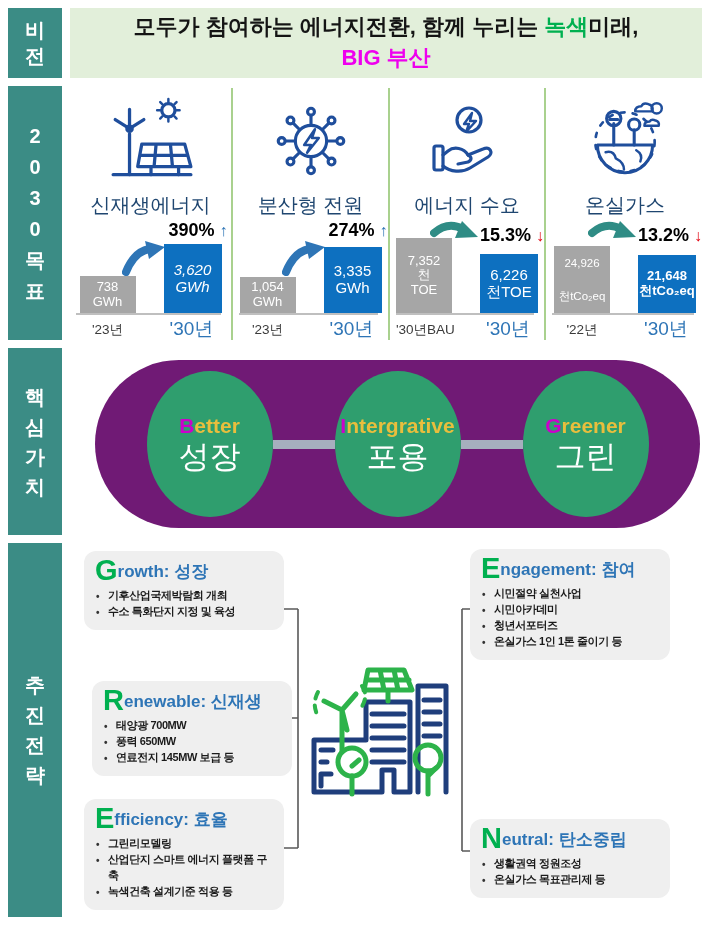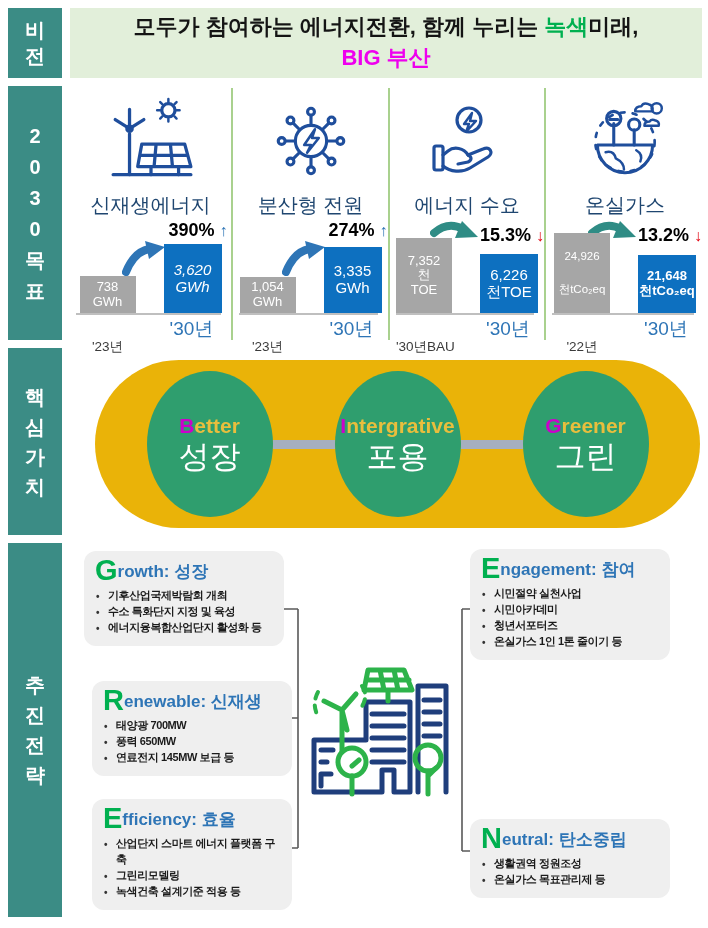--- a/index.html
+++ b/index.html
@@ -42,40 +42,40 @@
   .pct{position:absolute;right:-2px;top:-1px;font-size:18px;font-weight:bold;color:#000;white-space:nowrap;}
   .down-col .pct{top:4px;}
   .pct .ar.up{color:#2E75B6;font-size:16px;}
   .pct .ar.down{color:#E30613;font-size:16px;}
   .swoosh{position:absolute;}
   .swoosh.up{left:46px;top:19px;}
   .swoosh.down{left:38px;top:-1px;}
   .gaxis{position:absolute;left:6px;right:10px;bottom:25px;height:2px;background:#BFBFBF;}
   .glabels{position:absolute;left:50%;transform:translateX(-50%);bottom:0;width:150px;height:24px;}
   .ylab{position:absolute;text-align:center;white-space:nowrap;}
-  .ylab.base{left:4px;width:56px;top:5px;font-size:13.5px;color:#3b3b3b;margin-top:17px;}
+  .ylab.base{left:4px;width:56px;top:5px;font-size:13.5px;color:#3b3b3b;}
   .ylab.target{left:84px;width:64px;top:0;font-size:19px;color:#2E75B6;}
 
   
-  #pill{position:absolute;left:95px;top:360px;width:605px;height:168px;background:#eab308;
+  #pill{position:absolute;left:95px;top:360px;width:605px;height:168px;background:#701a75;
         border-radius:84px;display:flex;align-items:center;justify-content:center;}
   .vcircle{width:126px;height:146px;background:#2F9E6E;border-radius:50%;flex:none;
            display:flex;flex-direction:column;align-items:center;justify-content:center;color:#fff;}
   .vcircle .en{font-size:21px;font-weight:bold;color:#E9BE3D;line-height:1.1;}
   .vcircle .en .ini{color:#CC00CC;}
   .vcircle .ko{font-size:31px;margin-top:3px;line-height:1.1;}
   .vbar{width:62px;height:9px;background:#A6AFBE;flex:none;}
 
   
   .connectors{position:absolute;left:0;top:0;pointer-events:none;}
   .sbox{position:absolute;width:200px;background:#EFEFEF;border-radius:12px;
         padding:8px 8px 10px 11px;box-sizing:border-box;}
   #sbox-growth{left:84px;top:551px;}
   #sbox-renewable{left:84px;top:681px;min-height:93px;margin-left:8px;}
-  #sbox-efficiency{left:84px;top:799px;margin-left:8px;}
+  #sbox-efficiency{left:84px;top:799px;}
   #sbox-engagement{left:470px;top:549px;}
   #sbox-neutral{left:470px;top:819px;min-height:77px;}
   .sbox .ttl{color:#2E75B6;font-weight:bold;font-size:17px;line-height:1.2;}
   .sbox .ttl .ini{color:#00B050;font-size:29px;line-height:0.8;vertical-align:-3px;}
   .sbox ul{margin:6px 0 0 0;padding:0;list-style:none;}
   .sbox li{font-size:11px;font-weight:bold;color:#1A1A1A;line-height:1.45;
            letter-spacing:-0.4px;padding-left:13px;position:relative;}
   .sbox li::before{content:"\2022";position:absolute;left:1px;top:2px;font-size:10px;color:#333;}
 
   #city{position:absolute;left:306px;top:642px;width:152px;height:158px;}
@@ -234,21 +234,21 @@
      <path d="M64 30 q0 -4 5 -4 q2 -3 6 -1 q4 1 3 5 z" stroke-width="2.4"></path>
      <circle cx="76" cy="13" r="5" stroke-width="2.4"></circle>
   </svg>
       </div>
       <div class="glabel">온실가스</div>
       <div class="gchart">
         <div class="swoosh down"><svg width="54" height="32" viewBox="0 0 54 32">
             <path d="M4 13 Q 18 1 33 9" fill="none" stroke="#2F8C85" stroke-width="8" stroke-linecap="round"></path>
             <polygon points="32,1 48,17 25,18" fill="#2F8C85"></polygon>
           </svg></div>
-        <div class="bar base tight" style="height: 80px; gap: 20px;">
+        <div class="bar base tight" style="height: 67px; gap: 20px;">
           <span>24,926</span>
           <span>천tCo₂eq</span>
         </div>
         <div class="bar target tight" style="height: 58px;">
           <span>21,648</span>
           <span>천tCo₂eq</span>
         </div>
         <div class="pct"><span>13.2% </span><span class="ar down">↓</span></div>
       </div>
       <div class="gaxis"></div>
@@ -278,36 +278,35 @@
   <svg class="connectors" width="708" height="928" viewBox="0 0 708 928">
     <path d="M284 609 H298 M284 718 H298 M284 848 H298 M298 609 V848" fill="none" stroke="#595959" stroke-width="1.6"></path>
     <path d="M470 609 H462 M470 851 H462 M462 609 V851" fill="none" stroke="#595959" stroke-width="1.6"></path>
   </svg>
 
   <div id="sbox-growth" class="sbox">
       <div class="ttl"><span class="ini">G</span><span class="rest">rowth: 성장</span></div>
       <ul>
         <li>기후산업국제박람회 개최</li>
         <li>수소 특화단지 지정 및 육성</li>
-        <li>에너지융복합산업단지 활성화 등</li>
       </ul>
     </div>
   <div id="sbox-renewable" class="sbox">
       <div class="ttl"><span class="ini">R</span><span class="rest">enewable: 신재생</span></div>
       <ul>
         <li>태양광 700MW</li>
         <li>풍력 650MW</li>
         <li>연료전지 145MW 보급 등</li>
       </ul>
     </div>
   <div id="sbox-efficiency" class="sbox">
       <div class="ttl"><span class="ini">E</span><span class="rest">fficiency: 효율</span></div>
       <ul>
+        <li>그린리모델링</li>
         <li>산업단지 스마트 에너지 플랫폼 구축</li>
-        <li>그린리모델링</li>
         <li>녹색건축 설계기준 적용 등</li>
       </ul>
     </div>
   <div id="sbox-engagement" class="sbox">
       <div class="ttl"><span class="ini">E</span><span class="rest">ngagement: 참여</span></div>
       <ul>
         <li>시민절약 실천사업</li>
         <li>시민아카데미</li>
         <li>청년서포터즈</li>
         <li>온실가스 1인 1톤 줄이기 등</li>

